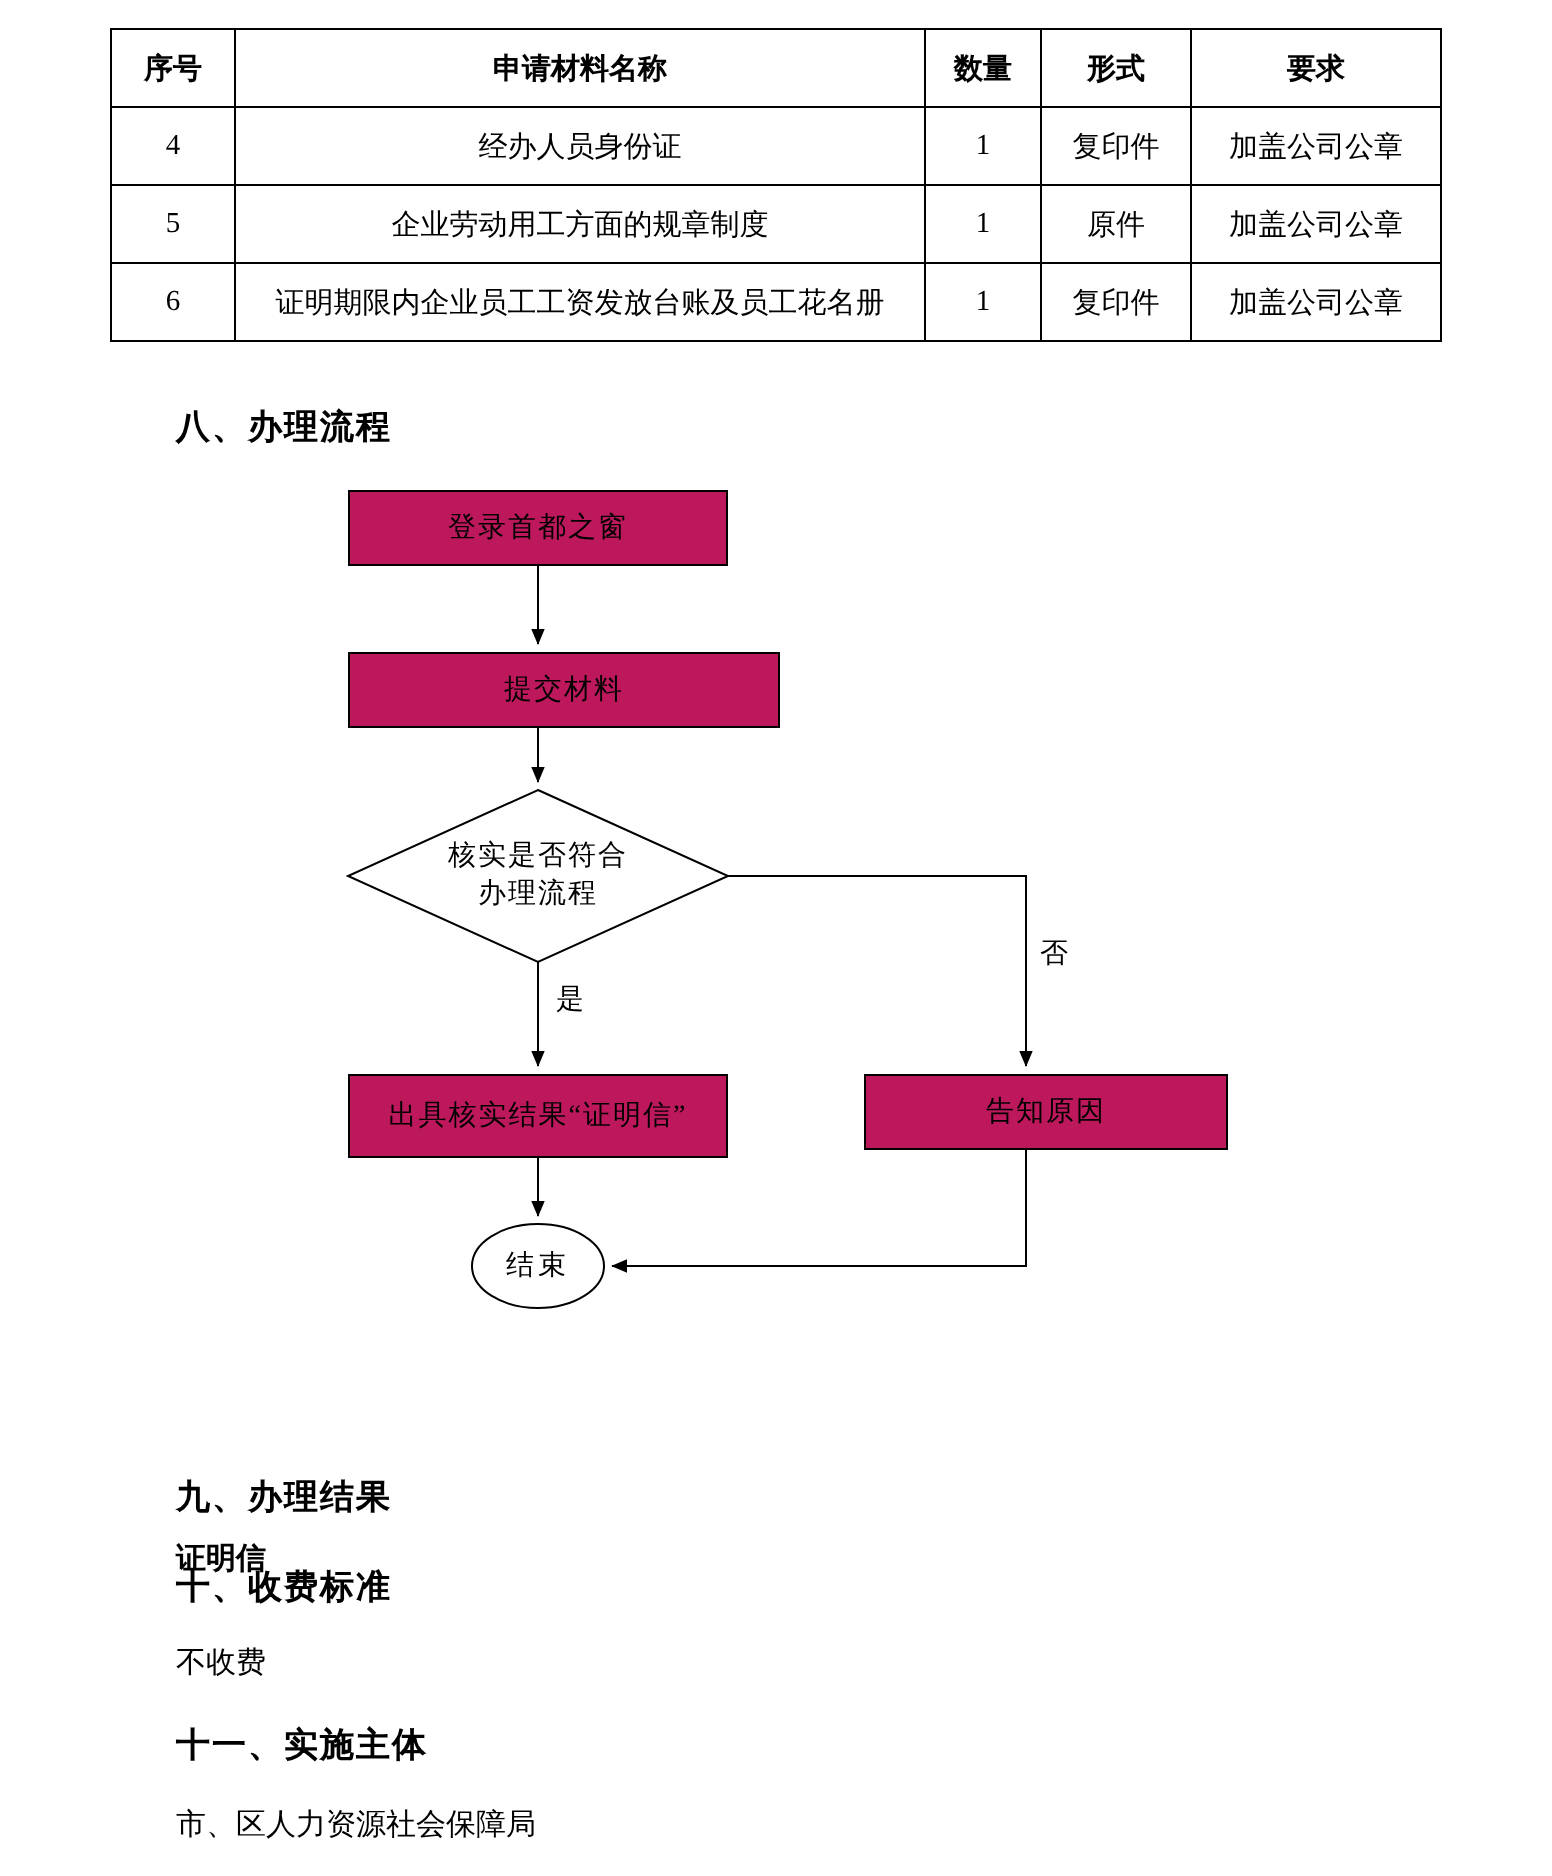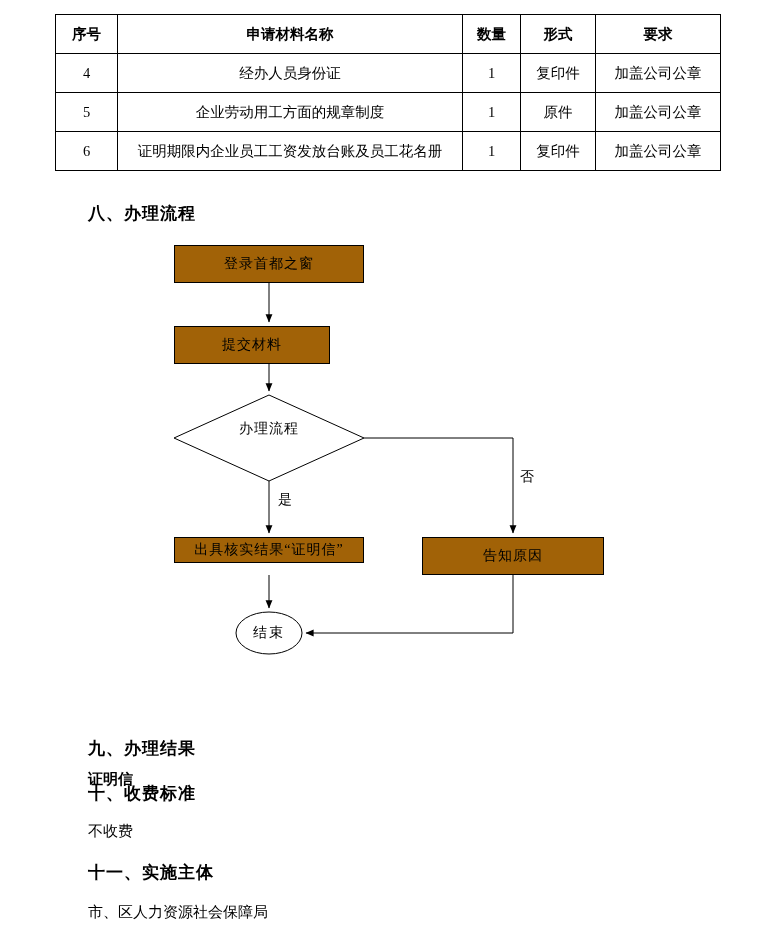--- a/index.html
+++ b/index.html
@@ -37,21 +37,21 @@
   }
 
   
   .flowchart { position:absolute; left:0; top:243px; width:776px; height:430px; }
   .flowchart svg.connectors { position:absolute; left:0; top:0; }
   .flowchart svg .shape { fill:#fff; stroke:#000; stroke-width:1; }
   .flowchart svg line, .flowchart svg polyline { stroke:#000; stroke-width:1; fill:none; }
 
   .node {
     position:absolute;
-    background:#a16207; border:1px solid #000;
+    background:#be185d; border:1px solid #000;
     display:flex; align-items:center; justify-content:center;
     font-size:14px; letter-spacing:1px;
     text-align:center;
   }
   .overlay-text {
     position:absolute; text-align:center;
     font-size:14px; letter-spacing:1px; line-height:19px;
   }
   .overlay-text span { display:block; }
   .branch-label {
@@ -124,35 +124,36 @@
       <polyline points="364,195 513,195 513,290" marker-end="url(#arrow)"></polyline>
       <line x1="269" y1="332" x2="269" y2="365" marker-end="url(#arrow)"></line>
       <polyline points="513,332 513,390 306,390" marker-end="url(#arrow)"></polyline>
       <polygon class="shape" points="269,152 364,195 269,238 174,195"></polygon>
       <ellipse class="shape" cx="269" cy="390" rx="33" ry="21"></ellipse>
     </svg>
 
     <div class="node" style="left:174px;top:2px;width:190px;height:38px;">
       <span>登录首都之窗</span>
     </div>
-    <div class="node" style="left:174px;top:83px;width:156px;height:38px;">
+    <div class="node" style="left:174px;top:83px;width:216px;height:38px;">
       <span>提交材料</span>
     </div>
 
     <div class="overlay-text" style="left:174px;top:176px;width:190px;">
+      <span>核实是否符合</span>
       <span>办理流程</span>
     </div>
 
     <div class="branch-label" style="left:278px;top:248px;">是</div>
     <div class="branch-label" style="left:520px;top:225px;">否</div>
 
-    <div class="node" style="left:174px;top:294px;width:190px;height:26px;">
+    <div class="node" style="left:174px;top:294px;width:190px;height:42px;">
       <span>出具核实结果“证明信”</span>
     </div>
-    <div class="node" style="left:422px;top:294px;width:182px;height:38px;">
+    <div class="node" style="left:432px;top:294px;width:182px;height:38px;">
       <span>告知原因</span>
     </div>
 
     <div class="end-text" style="left:236px;top:369px;width:66px;height:42px;">
       <span>结束</span>
     </div>
   </div>
 
   <div class="heading" style="top:700px;margin-top:37px;">九、办理结果</div>
   <div class="bodytext" style="top:770px;font-weight:bold;">证明信</div>

